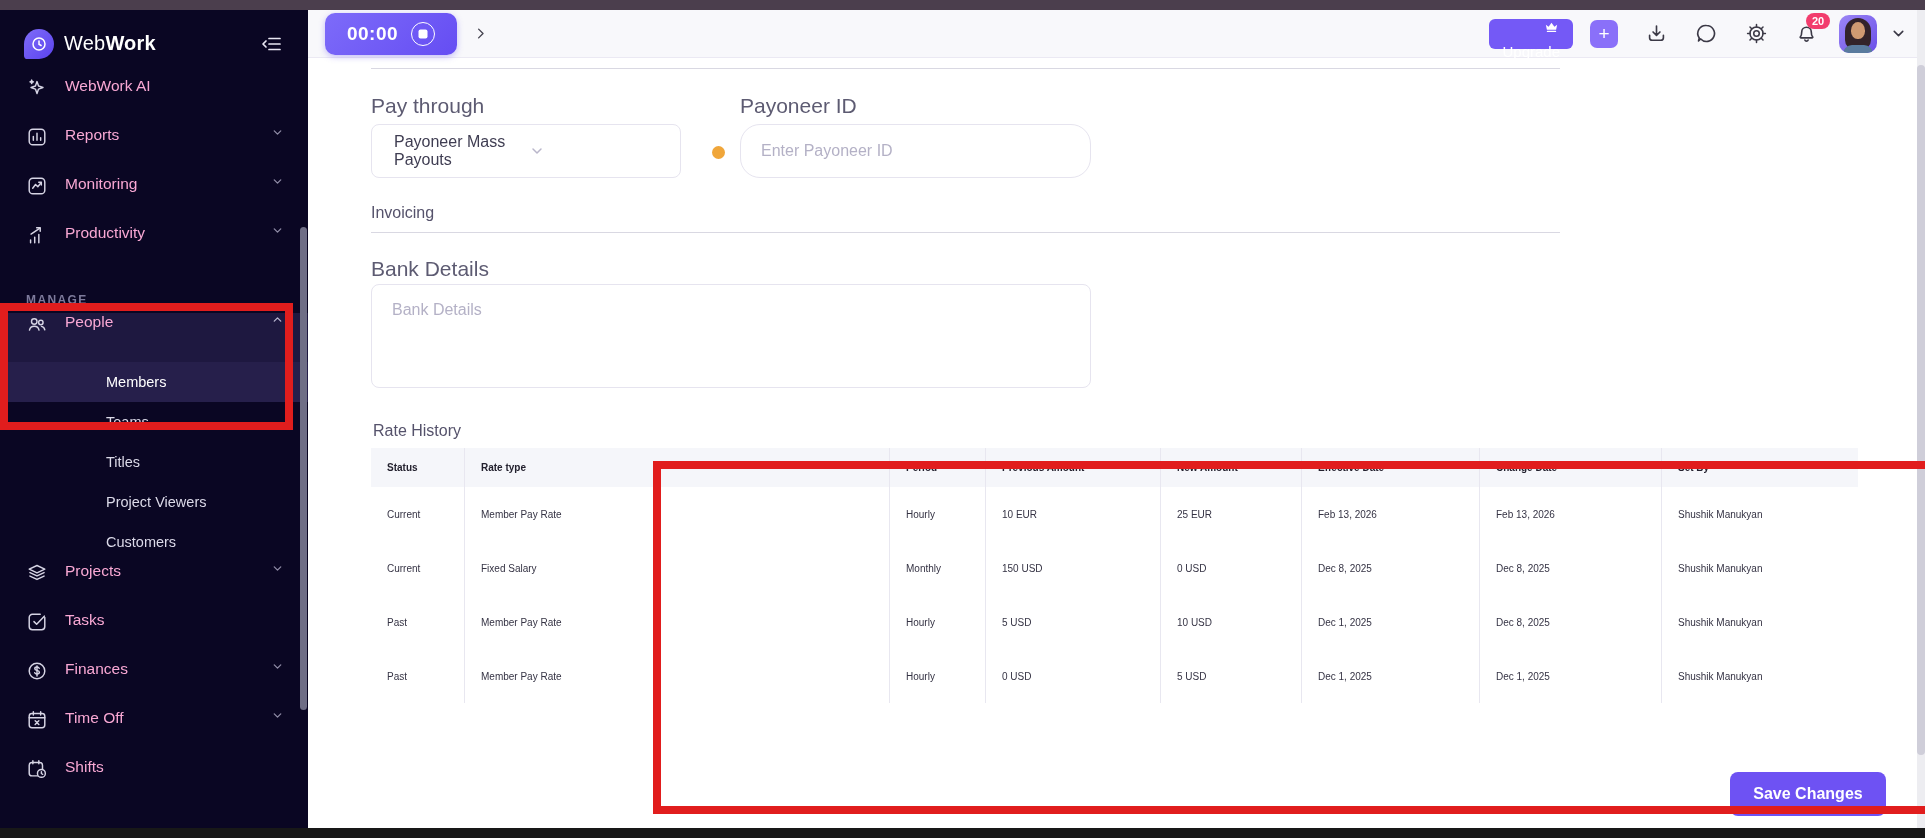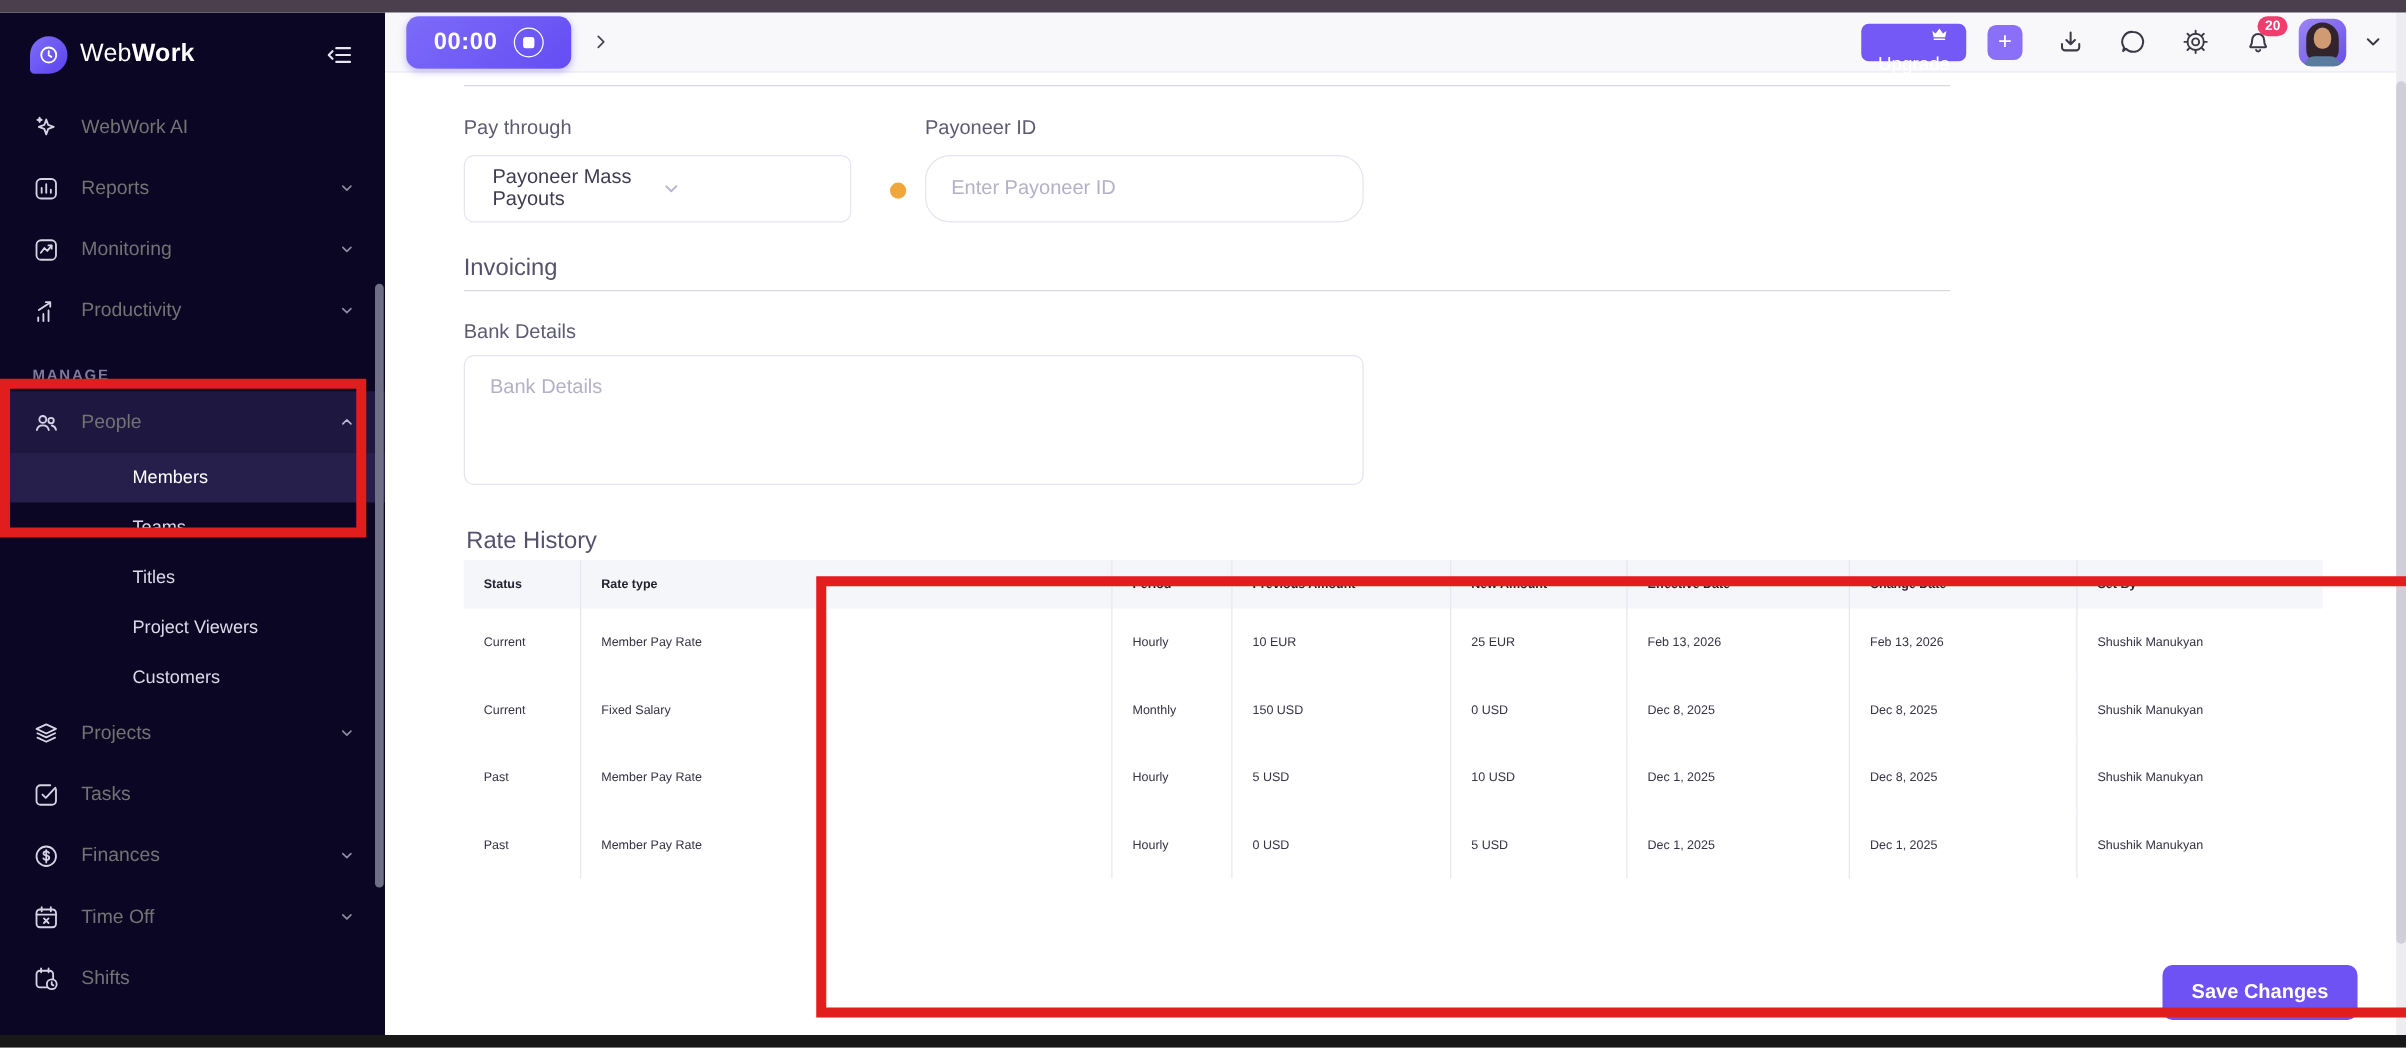--- a/index.html
+++ b/index.html
@@ -14,21 +14,21 @@
   .page-scrollbar .thumb { position:absolute; left:0; top:55px; width:8px; height:690px; background:#cfced9; border-radius:4px; }
 
   
   #sidebar { position:absolute; left:0; top:10px; width:308px; height:818px; background:#0a0623; color:#e9e7f3; z-index:10; }
   .logo-row { display:flex; align-items:center; height:67px; padding:0 24px; }
   .logo-mark { width:30px; height:30px; border-radius:50% 50% 50% 12%; background:linear-gradient(135deg,#7f6cf8,#5b43ee); display:flex; align-items:center; justify-content:center; flex:0 0 auto; }
   .logo-text { margin-left:10px; font-size:20px; color:#fff; letter-spacing:.2px; flex:1; }
   .logo-text b { font-weight:700; }
   .collapse-btn { cursor:pointer; display:flex; align-items:center; }
 
-  .nav-item { height:49px; display:flex; align-items:center; gap:17px; padding:0 24px 0 26px; font-size:15.5px; color:#737373; cursor:pointer; }
+  .nav-item { height:49px; display:flex; align-items:flex-start; gap:17px; padding:0 24px 0 26px; font-size:15.5px; color:#f9a8d4; cursor:pointer; }
   .nav-item .chev { margin-left:auto; }
   .nav-section { height:40px; display:flex; align-items:flex-end; padding:0 26px 6px; font-size:12px; font-weight:700; letter-spacing:1.4px; color:#7d7a9b; }
   .nav-sub { height:40px; display:flex; align-items:center; padding-left:106px; font-size:14.5px; color:#dcdae9; cursor:pointer; }
   .hl { background:#1e1840; }
   .nav-sub.active { background:#261f4b; color:#ffffff; }
   .icon { display:flex; align-items:center; justify-content:center; }
   .side-scrollbar { position:absolute; left:300px; top:217px; width:7px; height:483px; background:#6f6e86; border-radius:4px; }
 
   
   #topbar { position:absolute; left:308px; top:10px; right:8px; height:48px; background:#f8f8fb; border-bottom:1px solid #ebe9f3; display:flex; align-items:center; z-index:5;gap:36px; }
@@ -45,27 +45,27 @@
   .badge { position:absolute; top:-9px; left:11px; background:#f23c6d; color:#fff; font-size:11px; font-weight:700; padding:2px 6px; border-radius:9px; }
   .avatar { width:38px; height:38px; margin-left:21px; border-radius:10px; background:linear-gradient(135deg,#9c86f5,#6a4fe8); position:relative; overflow:hidden; cursor:pointer; flex:0 0 auto; }
   .avatar .hair { position:absolute; left:6px; top:3px; width:26px; height:32px; background:#33232a; border-radius:13px 13px 10px 10px; }
   .avatar .face { position:absolute; left:12px; top:7px; width:14px; height:17px; background:#d09a72; border-radius:50% 50% 46% 46%; }
   .avatar .body { position:absolute; left:4px; bottom:-5px; width:30px; height:13px; background:#5a7b9e; border-radius:9px 9px 0 0; }
   .caret { margin-left:13px; cursor:pointer; display:flex; align-items:center; color:#3b3946; }
 
   
   #content { position:absolute; left:308px; top:58px; right:8px; bottom:10px; background:#fff; }
   .divider { position:absolute; height:1px; background:#d9d8e2; }
-  .form-label { position:absolute; font-size:16px; color:#5d5b72; }
+  .form-label { position:absolute; font-size:21px; color:#5d5b72; }
   .select-box { position:absolute; left:63px; top:66px; width:310px; height:54px; border:1px solid #e6e4ef; border-radius:8px; background:#fff; display:flex; align-items:center; padding:0 16px 0 22px; cursor:pointer; }
   .select-box span { font-size:16px; color:#3f3d52; flex:1; }
   .dot { position:absolute; left:404px; top:88px; width:13px; height:13px; border-radius:50%; background:#f0a63a; }
   .text-input { position:absolute; left:432px; top:66px; width:351px; height:54px; border:1px solid #e6e4ef; border-radius:20px; padding:0 20px; font-size:16px; color:#3f3d52; font-family:inherit; outline:none; }
   .text-input::placeholder, textarea::placeholder { color:#b4b1c6; }
-  .section-title { position:absolute; font-size:19px; color:#55526b; }
+  .section-title { position:absolute; font-size:16px; color:#55526b; }
   .bank-area { position:absolute; left:63px; top:226px; width:720px; height:104px; border:1px solid #e6e4ef; border-radius:8px; padding:16px 20px; font-size:16px; font-family:inherit; color:#3f3d52; resize:none; outline:none; }
 
   
   #rate-table { position:absolute; left:63px; top:390px; width:1487px; font-size:10px; color:#353344; }
   .tr { display:flex; }
   .th, .td { flex:0 0 auto; display:flex; align-items:center; padding-left:16px; overflow:hidden; white-space:nowrap; }
   .tr.head { background:#f5f6fa; height:39px; font-weight:700; color:#23212e; }
   .tr.row { height:54px; background:#fff; }
   .th + .th, .td + .td { border-left:1px solid #e8e7f0; }
 

